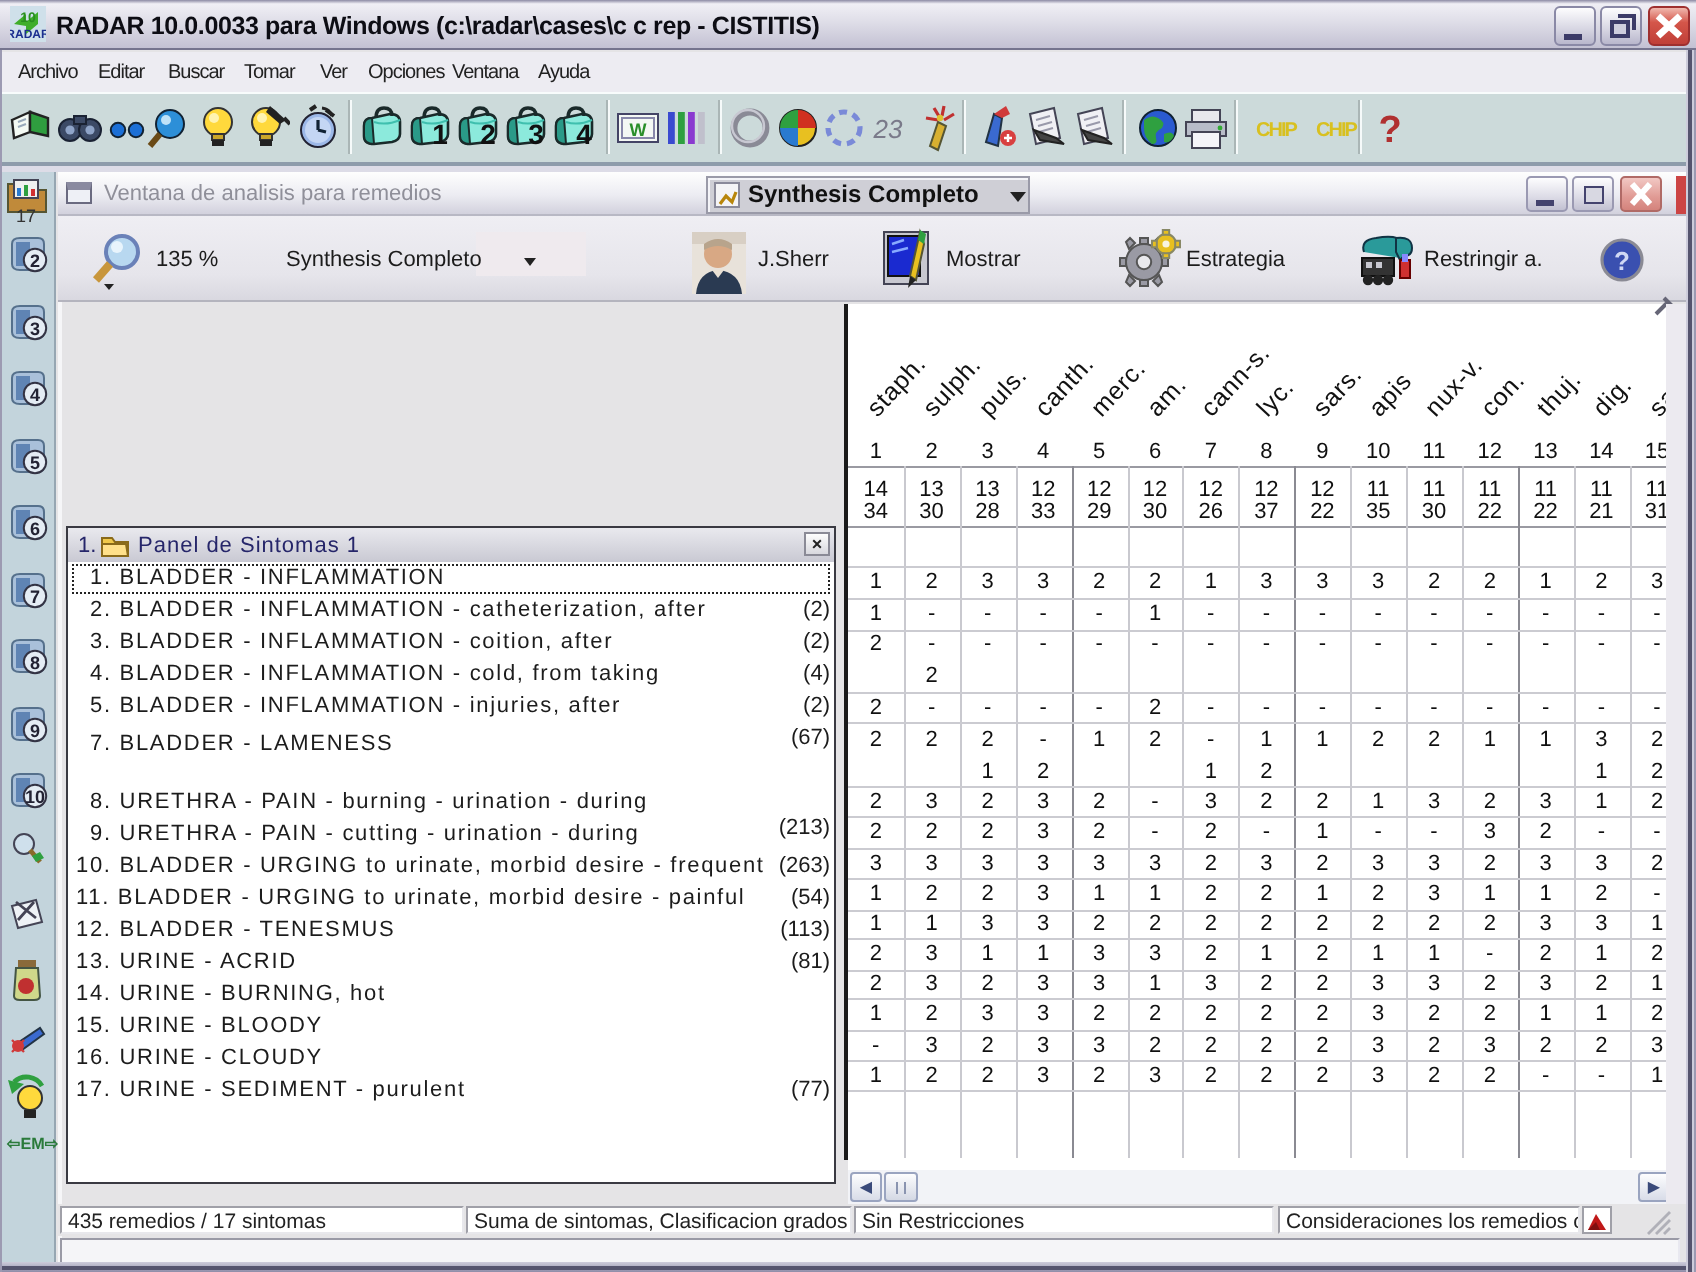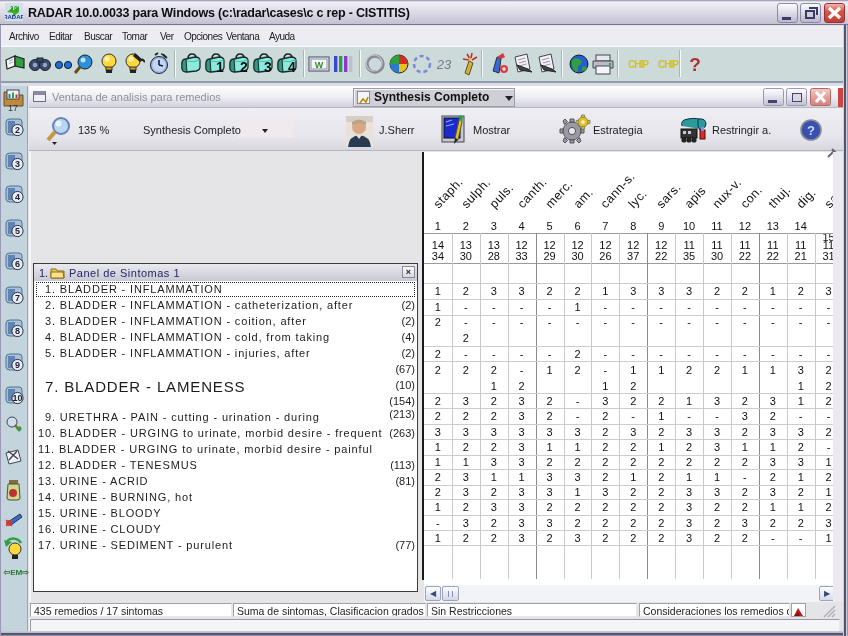--- a/index.html
+++ b/index.html
@@ -384,21 +384,21 @@
 <div class="gn" style="left:125.6px;top:74.0px">5</div>
 <div class="gn" style="left:153.5px;top:74.0px">6</div>
 <div class="gn" style="left:181.4px;top:74.0px">7</div>
 <div class="gn" style="left:209.2px;top:74.0px">8</div>
 <div class="gn" style="left:237.2px;top:74.0px">9</div>
 <div class="gn" style="left:265.1px;top:74.0px">10</div>
 <div class="gn" style="left:293.0px;top:74.0px">11</div>
 <div class="gn" style="left:320.9px;top:74.0px">12</div>
 <div class="gn" style="left:348.8px;top:74.0px">13</div>
 <div class="gn" style="left:376.7px;top:74.0px">14</div>
-<div class="gn" style="left:404.5px;top:85px">15</div>
+<div class="gn" style="left:404.5px;top:74.0px">15</div>
 <div class="a" style="left:0;top:81px;width:409px;height:1px;background:#9a9aa2"></div>
 <div class="gn" style="left:13.9px;top:93.0px">14</div>
 <div class="gn" style="left:13.9px;top:104.0px">34</div>
 <div class="gn" style="left:41.8px;top:93.0px">13</div>
 <div class="gn" style="left:41.8px;top:104.0px">30</div>
 <div class="gn" style="left:69.8px;top:93.0px">13</div>
 <div class="gn" style="left:69.8px;top:104.0px">28</div>
 <div class="gn" style="left:97.6px;top:93.0px">12</div>
 <div class="gn" style="left:97.6px;top:104.0px">33</div>
 <div class="gn" style="left:125.6px;top:93.0px">12</div>
@@ -702,28 +702,28 @@
 <div class="tx" style="left:45px;top:283.0px;font-size:11px;letter-spacing:0.85px">1. BLADDER - INFLAMMATION</div>
 <div class="tx" style="left:45px;top:299.0px;font-size:11px;letter-spacing:0.85px">2. BLADDER - INFLAMMATION - catheterization, after</div>
 <div class="tx" style="left:0;top:299.0px;width:415px;text-align:right;font-size:11px">(2)</div>
 <div class="tx" style="left:45px;top:315.0px;font-size:11px;letter-spacing:0.85px">3. BLADDER - INFLAMMATION - coition, after</div>
 <div class="tx" style="left:0;top:315.0px;width:415px;text-align:right;font-size:11px">(2)</div>
 <div class="tx" style="left:45px;top:330.9px;font-size:11px;letter-spacing:0.85px">4. BLADDER - INFLAMMATION - cold, from taking</div>
 <div class="tx" style="left:0;top:330.9px;width:415px;text-align:right;font-size:11px">(4)</div>
 <div class="tx" style="left:45px;top:346.9px;font-size:11px;letter-spacing:0.85px">5. BLADDER - INFLAMMATION - injuries, after</div>
 <div class="tx" style="left:0;top:346.9px;width:415px;text-align:right;font-size:11px">(2)</div>
 <div class="tx" style="left:0;top:362.9px;width:415px;text-align:right;font-size:11px">(67)</div>
-<div class="tx" style="left:45px;top:378px;font-size:15px;letter-spacing:0.85px">7. BLADDER - LAMENESS</div>
-<div class="tx" style="left:0;top:378.9px;width:415px;text-align:right;font-size:11px">(10)</div>
-<div class="tx" style="left:0;top:394.9px;width:415px;text-align:right;font-size:11px">(154)</div>
+<div class="tx" style="left:45px;top:366px;font-size:11px;letter-spacing:0.85px">7. BLADDER - LAMENESS</div>
+<div class="tx" style="left:45px;top:394.9px;font-size:11px;letter-spacing:0.85px">8. URETHRA - PAIN - burning - urination - during</div>
 <div class="tx" style="left:45px;top:410.8px;font-size:11px;letter-spacing:0.85px">9. URETHRA - PAIN - cutting - urination - during</div>
 <div class="tx" style="left:0;top:408px;width:415px;text-align:right;font-size:11px">(213)</div>
 <div class="tx" style="left:38px;top:426.8px;font-size:11px;letter-spacing:0.85px">10. BLADDER - URGING to urinate, morbid desire - frequent</div>
 <div class="tx" style="left:0;top:426.8px;width:415px;text-align:right;font-size:11px">(263)</div>
 <div class="tx" style="left:38px;top:442.8px;font-size:11px;letter-spacing:0.85px">11. BLADDER - URGING to urinate, morbid desire - painful</div>
+<div class="tx" style="left:0;top:442.8px;width:415px;text-align:right;font-size:11px">(54)</div>
 <div class="tx" style="left:38px;top:458.8px;font-size:11px;letter-spacing:0.85px">12. BLADDER - TENESMUS</div>
 <div class="tx" style="left:0;top:458.8px;width:415px;text-align:right;font-size:11px">(113)</div>
 <div class="tx" style="left:38px;top:474.8px;font-size:11px;letter-spacing:0.85px">13. URINE - ACRID</div>
 <div class="tx" style="left:0;top:474.8px;width:415px;text-align:right;font-size:11px">(81)</div>
 <div class="tx" style="left:38px;top:490.7px;font-size:11px;letter-spacing:0.85px">14. URINE - BURNING, hot</div>
 <div class="tx" style="left:38px;top:506.7px;font-size:11px;letter-spacing:0.85px">15. URINE - BLOODY</div>
 <div class="tx" style="left:38px;top:522.7px;font-size:11px;letter-spacing:0.85px">16. URINE - CLOUDY</div>
 <div class="tx" style="left:38px;top:538.7px;font-size:11px;letter-spacing:0.85px">17. URINE - SEDIMENT - purulent</div>
 <div class="tx" style="left:0;top:538.7px;width:415px;text-align:right;font-size:11px">(77)</div>
 <div class="a" style="left:36px;top:282px;width:379px;height:15px;border:1px dotted #222"></div>

